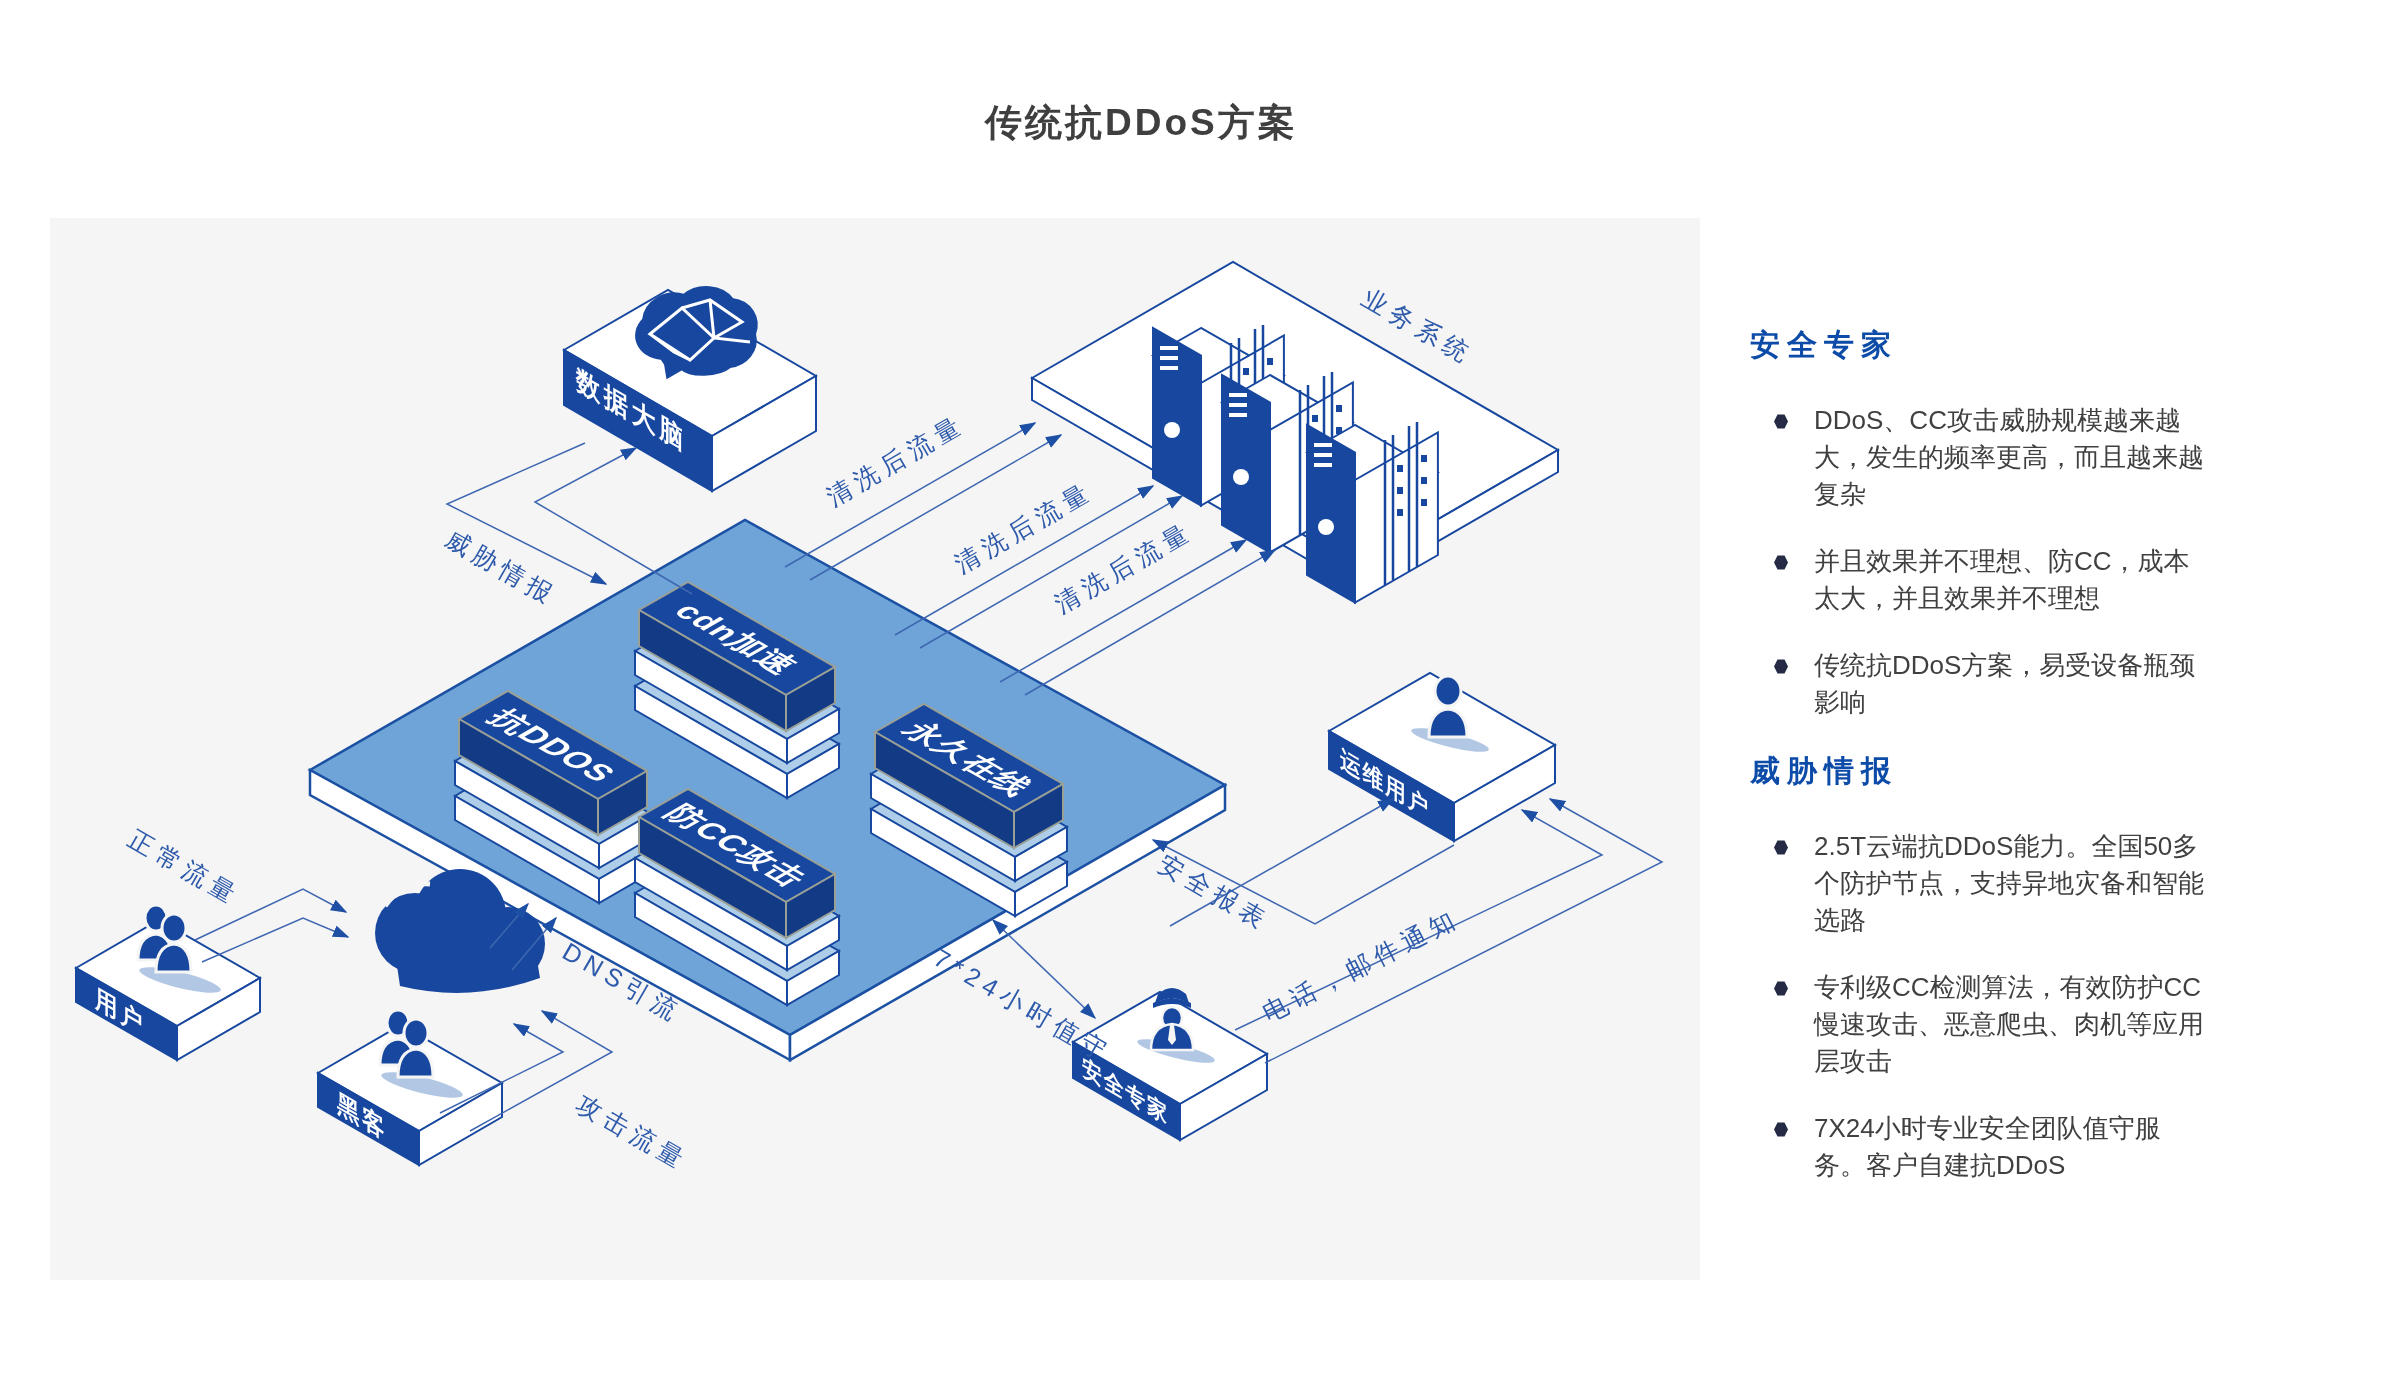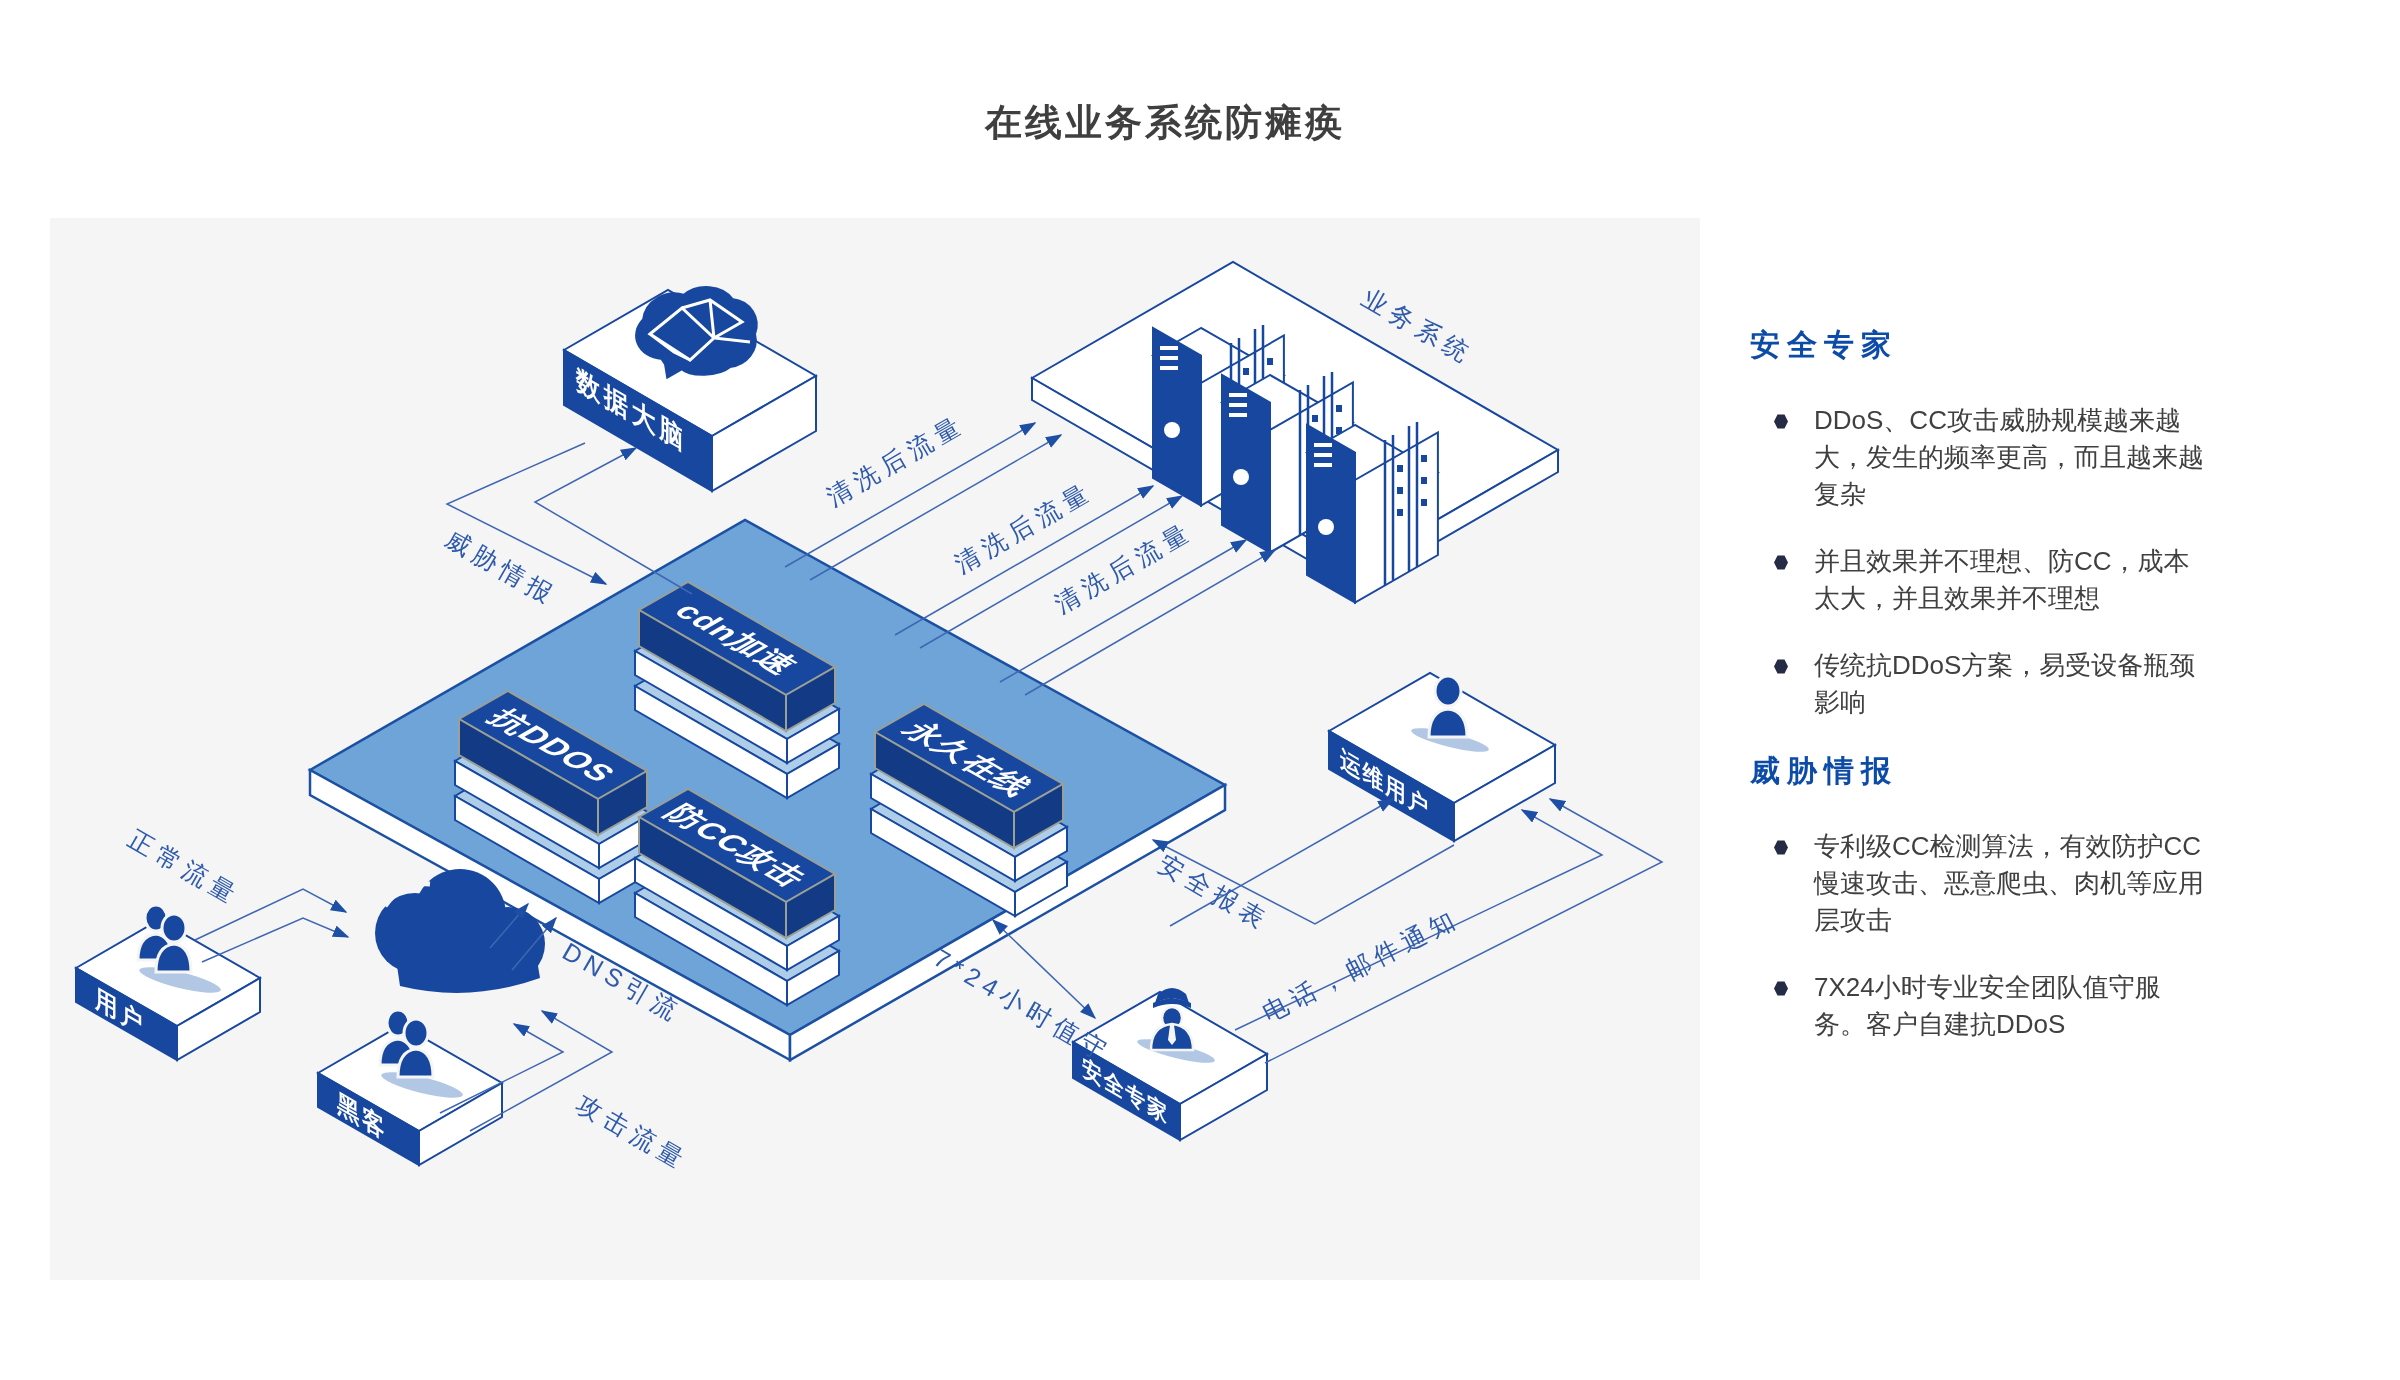--- a/index.html
+++ b/index.html
@@ -23,21 +23,21 @@
   .slab-text{font-size:32px;font-weight:bold;fill:#ffffff;letter-spacing:1px;}
   .face-text{font-weight:bold;fill:#ffffff;}
   .outline{stroke:#17479e;stroke-width:2;}
   text{font-family:"Liberation Sans","DejaVu Sans",sans-serif;}
 </style>
 </head>
 <body>
 
 <div class="stage">
 
-  <div class="main-title">在线业务系统防瘫痪</div>
+  <div class="main-title">传统抗DDoS方案</div>
 
   <div class="diagram">
     <svg viewBox="0 0 1650 1062">
       <defs>
         <marker id="ah" markerWidth="12" markerHeight="9" refX="10" refY="4" orient="auto-start-reverse" markerUnits="strokeWidth">
           <path d="M0,0 L11,4 L0,8 Z" fill="#1d4fa5"></path>
         </marker>
         <g id="people2">
           <ellipse cx="-6" cy="-30" rx="11" ry="13" fill="#17479e" stroke="#f5f5f5" stroke-width="3"></ellipse>
           <path d="M -24,12 Q -24,-12 -6,-14 Q 10,-12 10,12 Z" fill="#17479e" stroke="#f5f5f5" stroke-width="3"></path>
@@ -292,20 +292,24 @@
       <li>
         <span class="dot"></span>
         <span class="b-text">传统抗DDoS方案，易受设备瓶颈影响</span>
       </li>
     </ul>
 
     <h2 class="value-head">威胁情报</h2>
     <ul>
       <li>
         <span class="dot"></span>
+        <span class="b-text">2.5T云端抗DDoS能力。全国50多个防护节点，支持异地灾备和智能选路</span>
+      </li>
+      <li>
+        <span class="dot"></span>
         <span class="b-text">专利级CC检测算法，有效防护CC慢速攻击、恶意爬虫、肉机等应用 层攻击</span>
       </li>
       <li>
         <span class="dot"></span>
         <span class="b-text">7X24小时专业安全团队值守服务。客户自建抗DDoS</span>
       </li>
     </ul>
   </div>
 
 </div>

